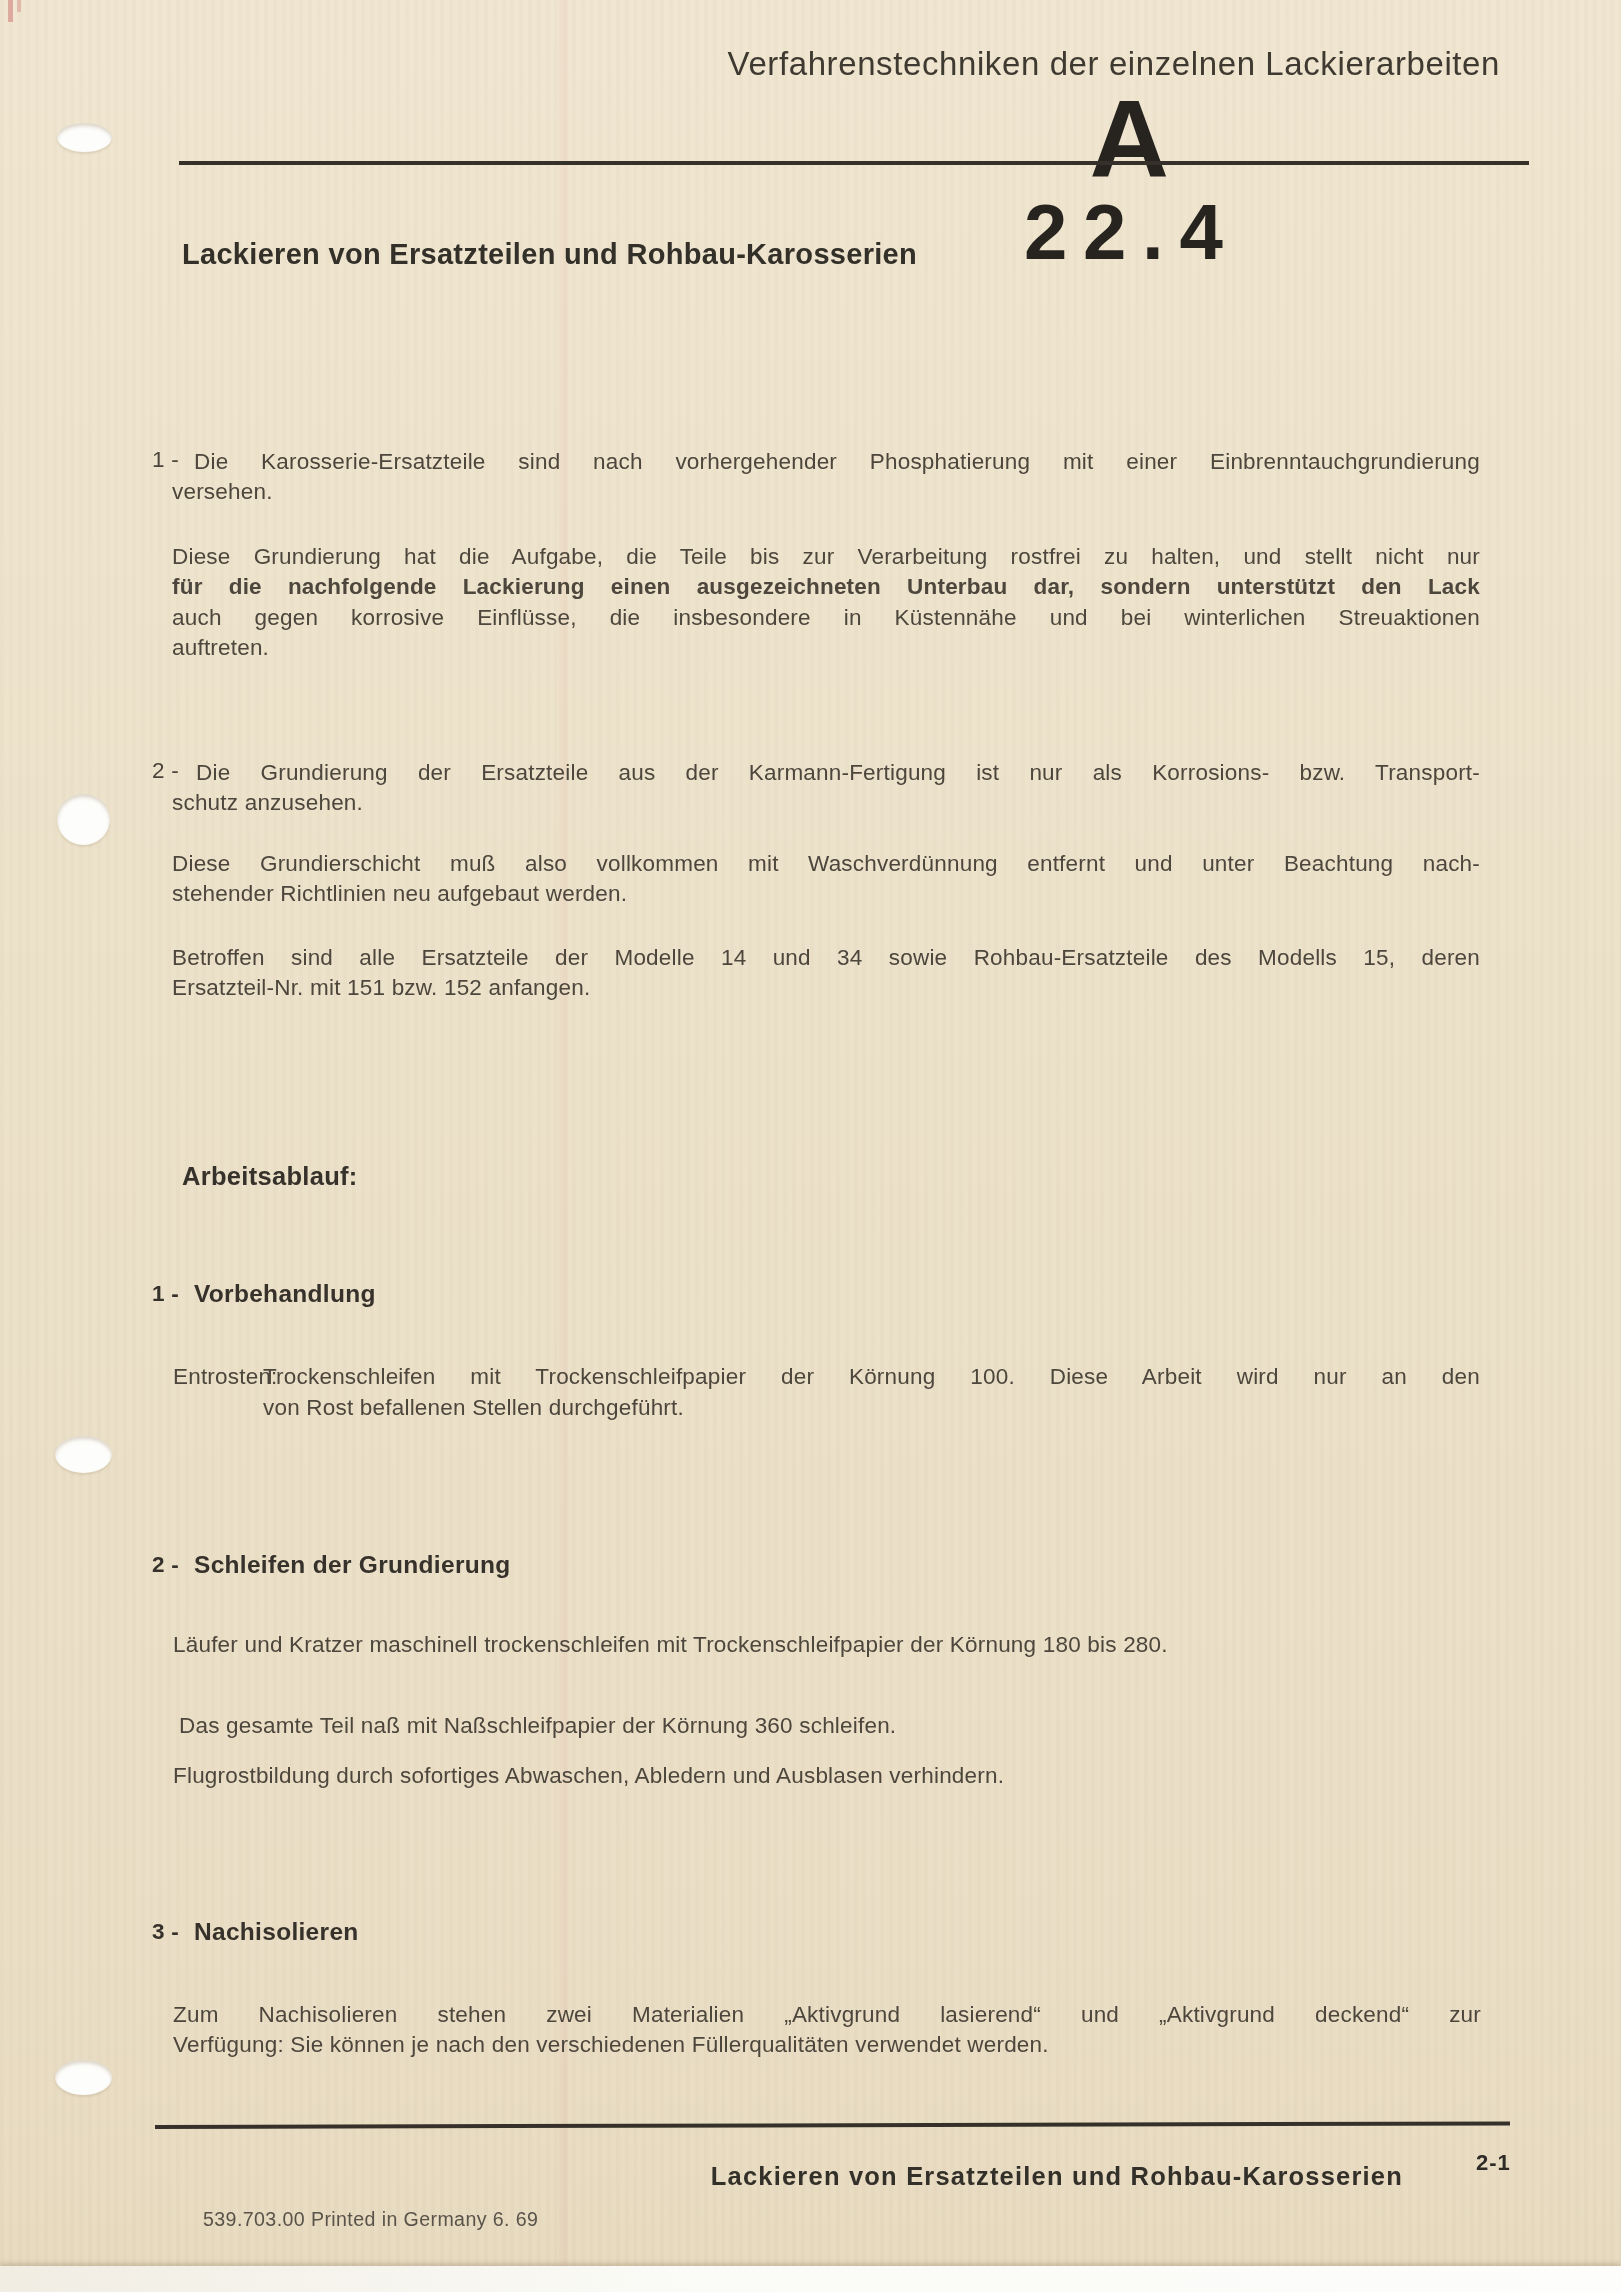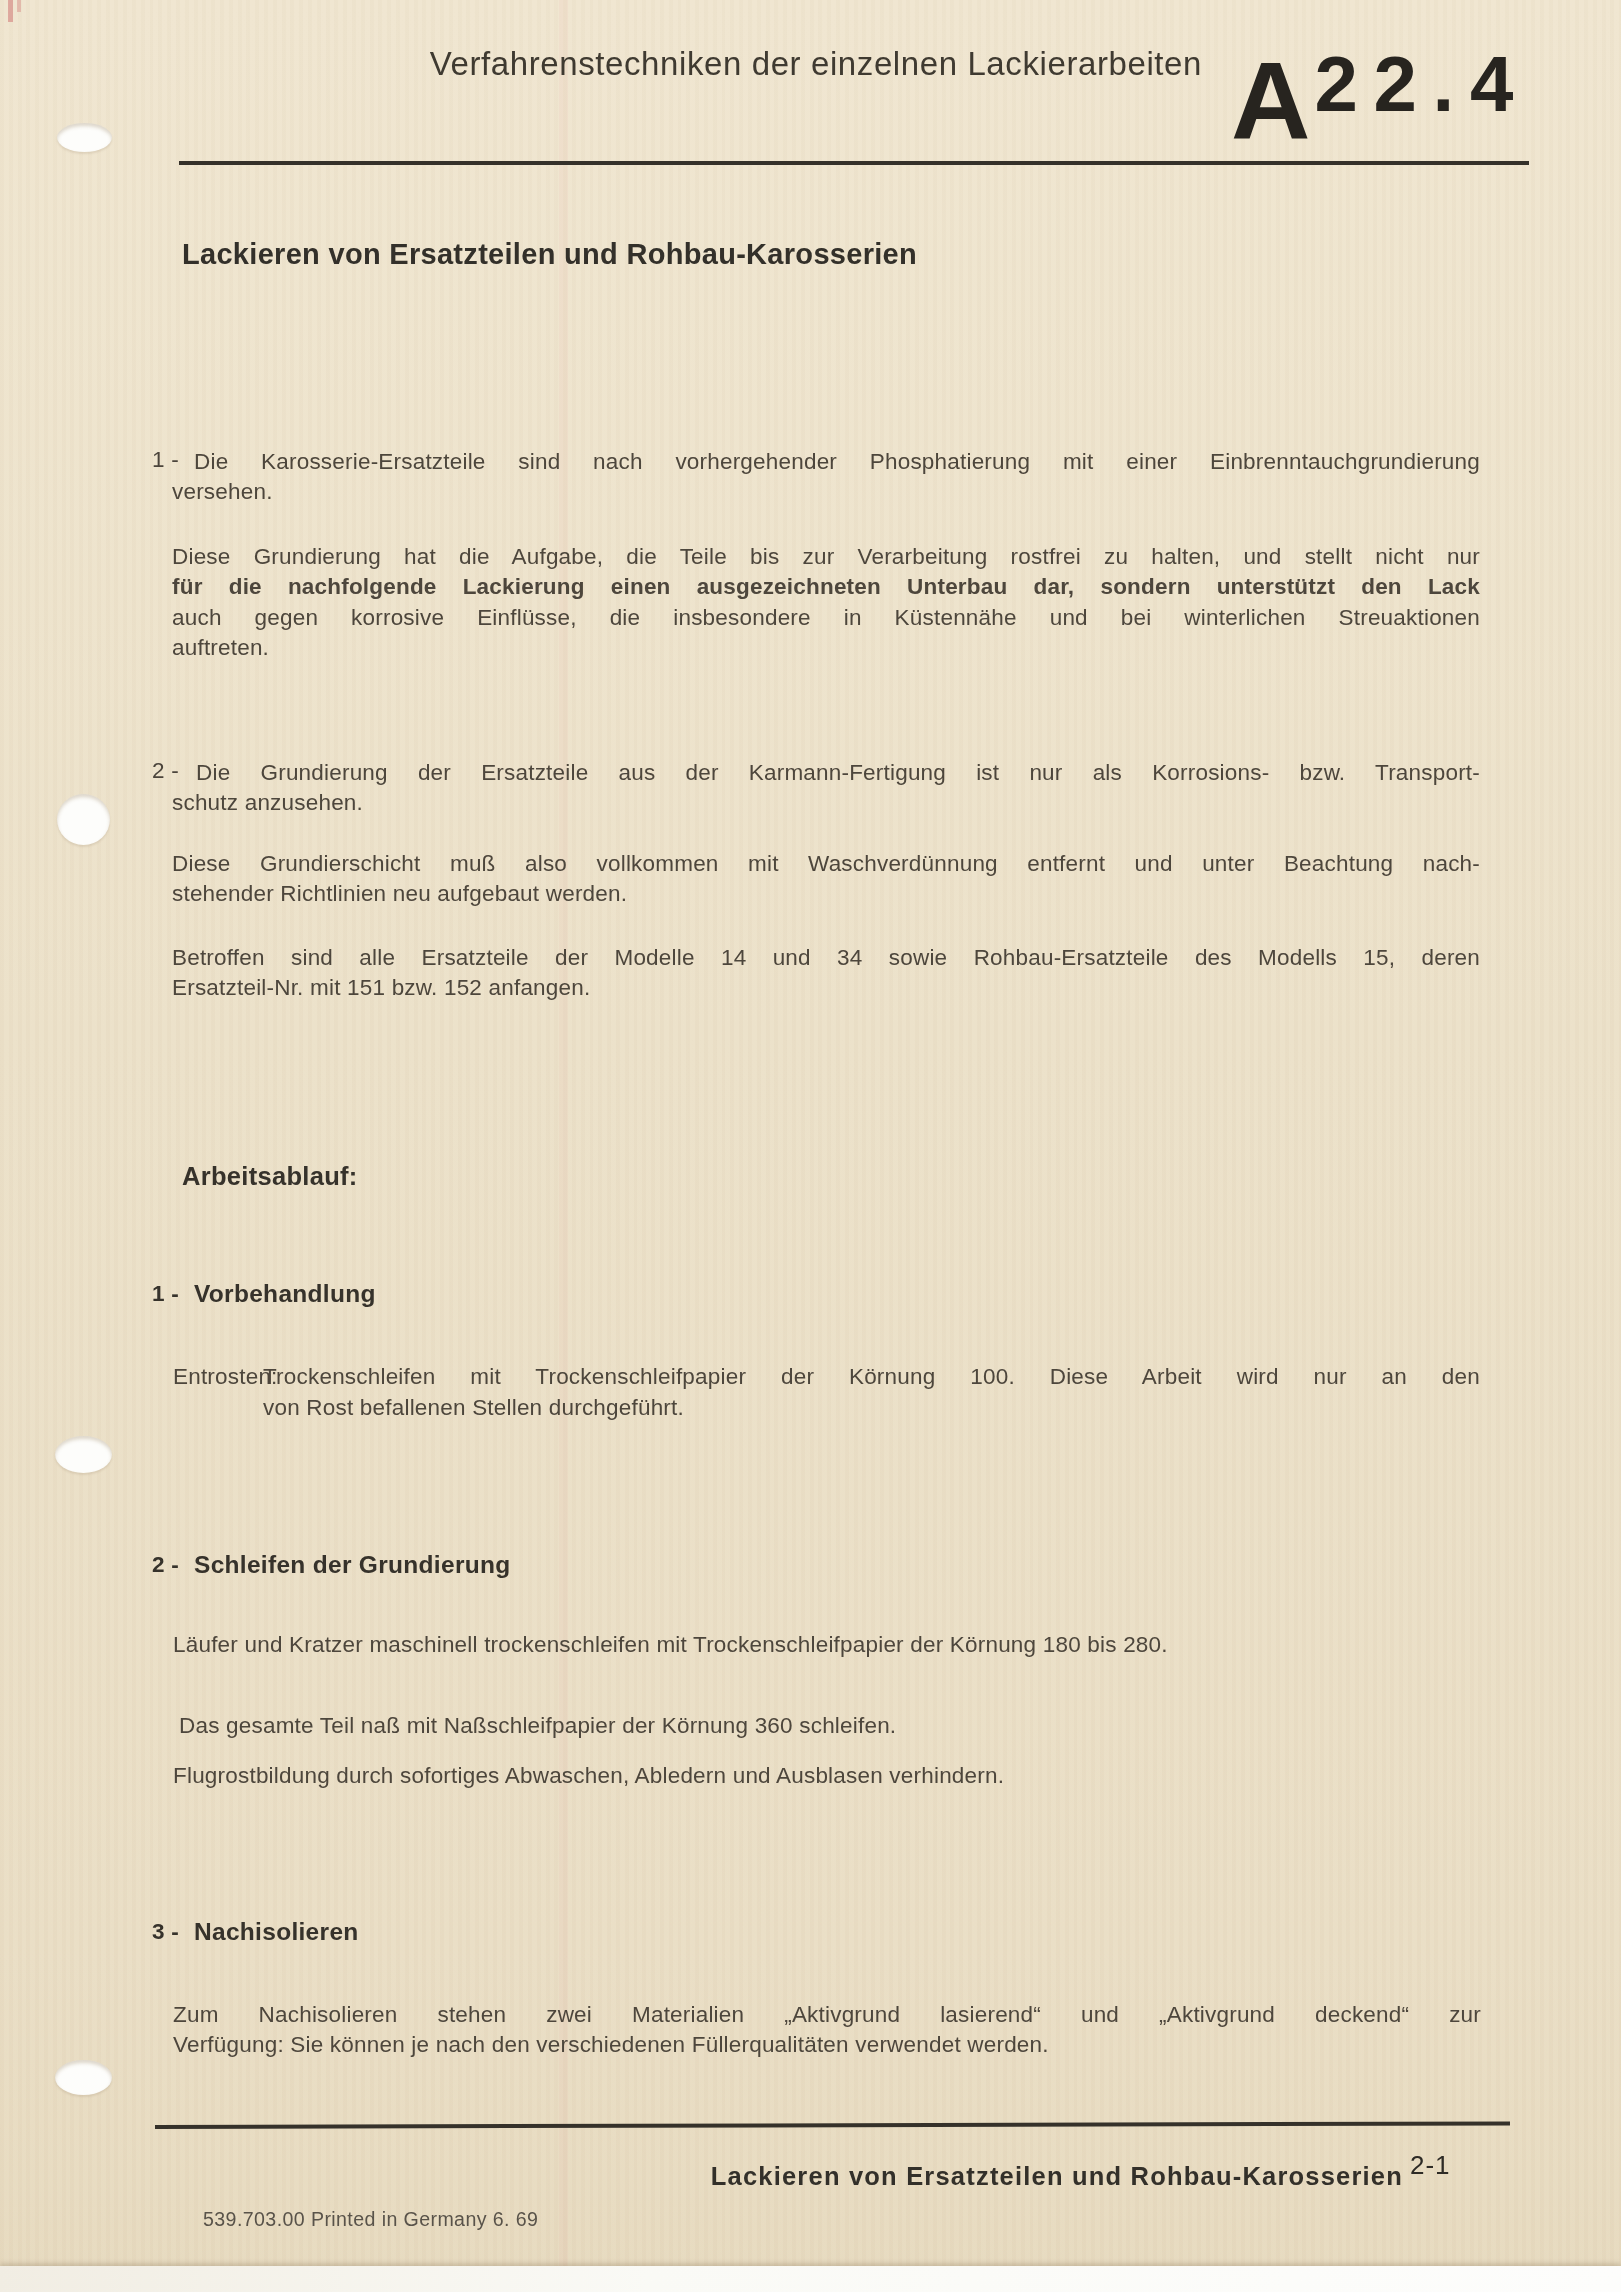--- a/index.html
+++ b/index.html
@@ -6,37 +6,37 @@
   .page{
     position:relative;width:1621px;height:2293px;overflow:hidden;
     background:linear-gradient(180deg,#f0e6d0 0%,#ece1c9 45%,#eadec5 85%,#e7dabf 100%);
     font-family:"Liberation Sans", sans-serif;color:#4b443b;
   }
   .page::before{
     content:"";position:absolute;inset:0;pointer-events:none;
     background:repeating-linear-gradient(90deg,rgba(120,90,60,0.022) 0 3.9px,rgba(255,255,255,0.02) 3.9px 8.8px);
   }
   
-  .hdr{position:absolute;right:92px;top:45px;display:flex;align-items:flex-start;white-space:nowrap;}
+  .hdr{position:absolute;right:92px;top:45px;display:flex;align-items:center;white-space:nowrap;flex-direction:column;}
   .hdr-title{font-size:33px;letter-spacing:0.6px;color:#3f3a31;margin-right:29px;}
   .sec-letter{font-size:110px;font-weight:bold;line-height:1;color:#27241f;letter-spacing:-2px;}
   .sec-number{font-size:78px;font-weight:bold;line-height:1;color:#27241f;letter-spacing:15.7px;margin-left:5.9px;}
   .rule{position:absolute;background:#35312a;height:3.9px;}
   .doc-title{position:absolute;left:182px;top:238px;font-size:29px;font-weight:bold;letter-spacing:0.3px;color:#33302a;margin:0;white-space:nowrap;}
   
   .num{position:absolute;left:152px;font-size:22.5px;letter-spacing:0.2px;color:#4b443b;white-space:nowrap;}
   .bl{position:absolute;font-size:22.5px;line-height:29px;letter-spacing:0.2px;color:#4d463c;white-space:normal;}
   .just{text-align:justify;text-align-last:justify;}
   .plain{white-space:nowrap;}
   .h2{position:absolute;font-size:25.5px;font-weight:bold;color:#36322b;white-space:nowrap;letter-spacing:0.3px;}
   .h3{position:absolute;font-size:24.5px;font-weight:bold;color:#36322b;white-space:nowrap;letter-spacing:0.3px;}
   .numb{font-weight:bold;color:#36322b;}
   
   .ftr-title{position:absolute;left:686px;top:2162px;width:717px;text-align:right;font-size:25.5px;font-weight:bold;letter-spacing:1.2px;color:#33302a;white-space:nowrap;}
-  .ftr-page{position:absolute;left:1410px;top:2150px;font-size:26px;font-weight:normal;color:#2e2b26;letter-spacing:1px;}
+  .ftr-page{position:absolute;left:1476px;top:2150px;font-size:22px;font-weight:bold;color:#2e2b26;letter-spacing:1px;}
   .imprint{position:absolute;left:203px;top:2208px;font-size:19.6px;letter-spacing:0.4px;color:#59534a;white-space:nowrap;}
   
   .hole{position:absolute;background:#fdfdfb;border-radius:50%;box-shadow:inset 0 2.9px 3.9px rgba(150,125,90,0.30), 0 2px 2px rgba(150,130,100,0.18);}
   .hole1{left:57px;top:123px;width:55px;height:29px;}
   .hole2{left:57px;top:794px;width:53px;height:51px;}
   .hole3{left:55px;top:1436px;width:57px;height:37px;}
   .hole4{left:55px;top:2060px;width:57px;height:35px;}
   .scan-strip{position:absolute;left:0;top:2266px;width:1621px;height:26.5px;
     background:linear-gradient(90deg,#f1ede3 0%,#fafaf6 40%,#fdfdfc 100%);
     box-shadow:0 -2.9px 4.9px rgba(120,100,70,0.28);}

